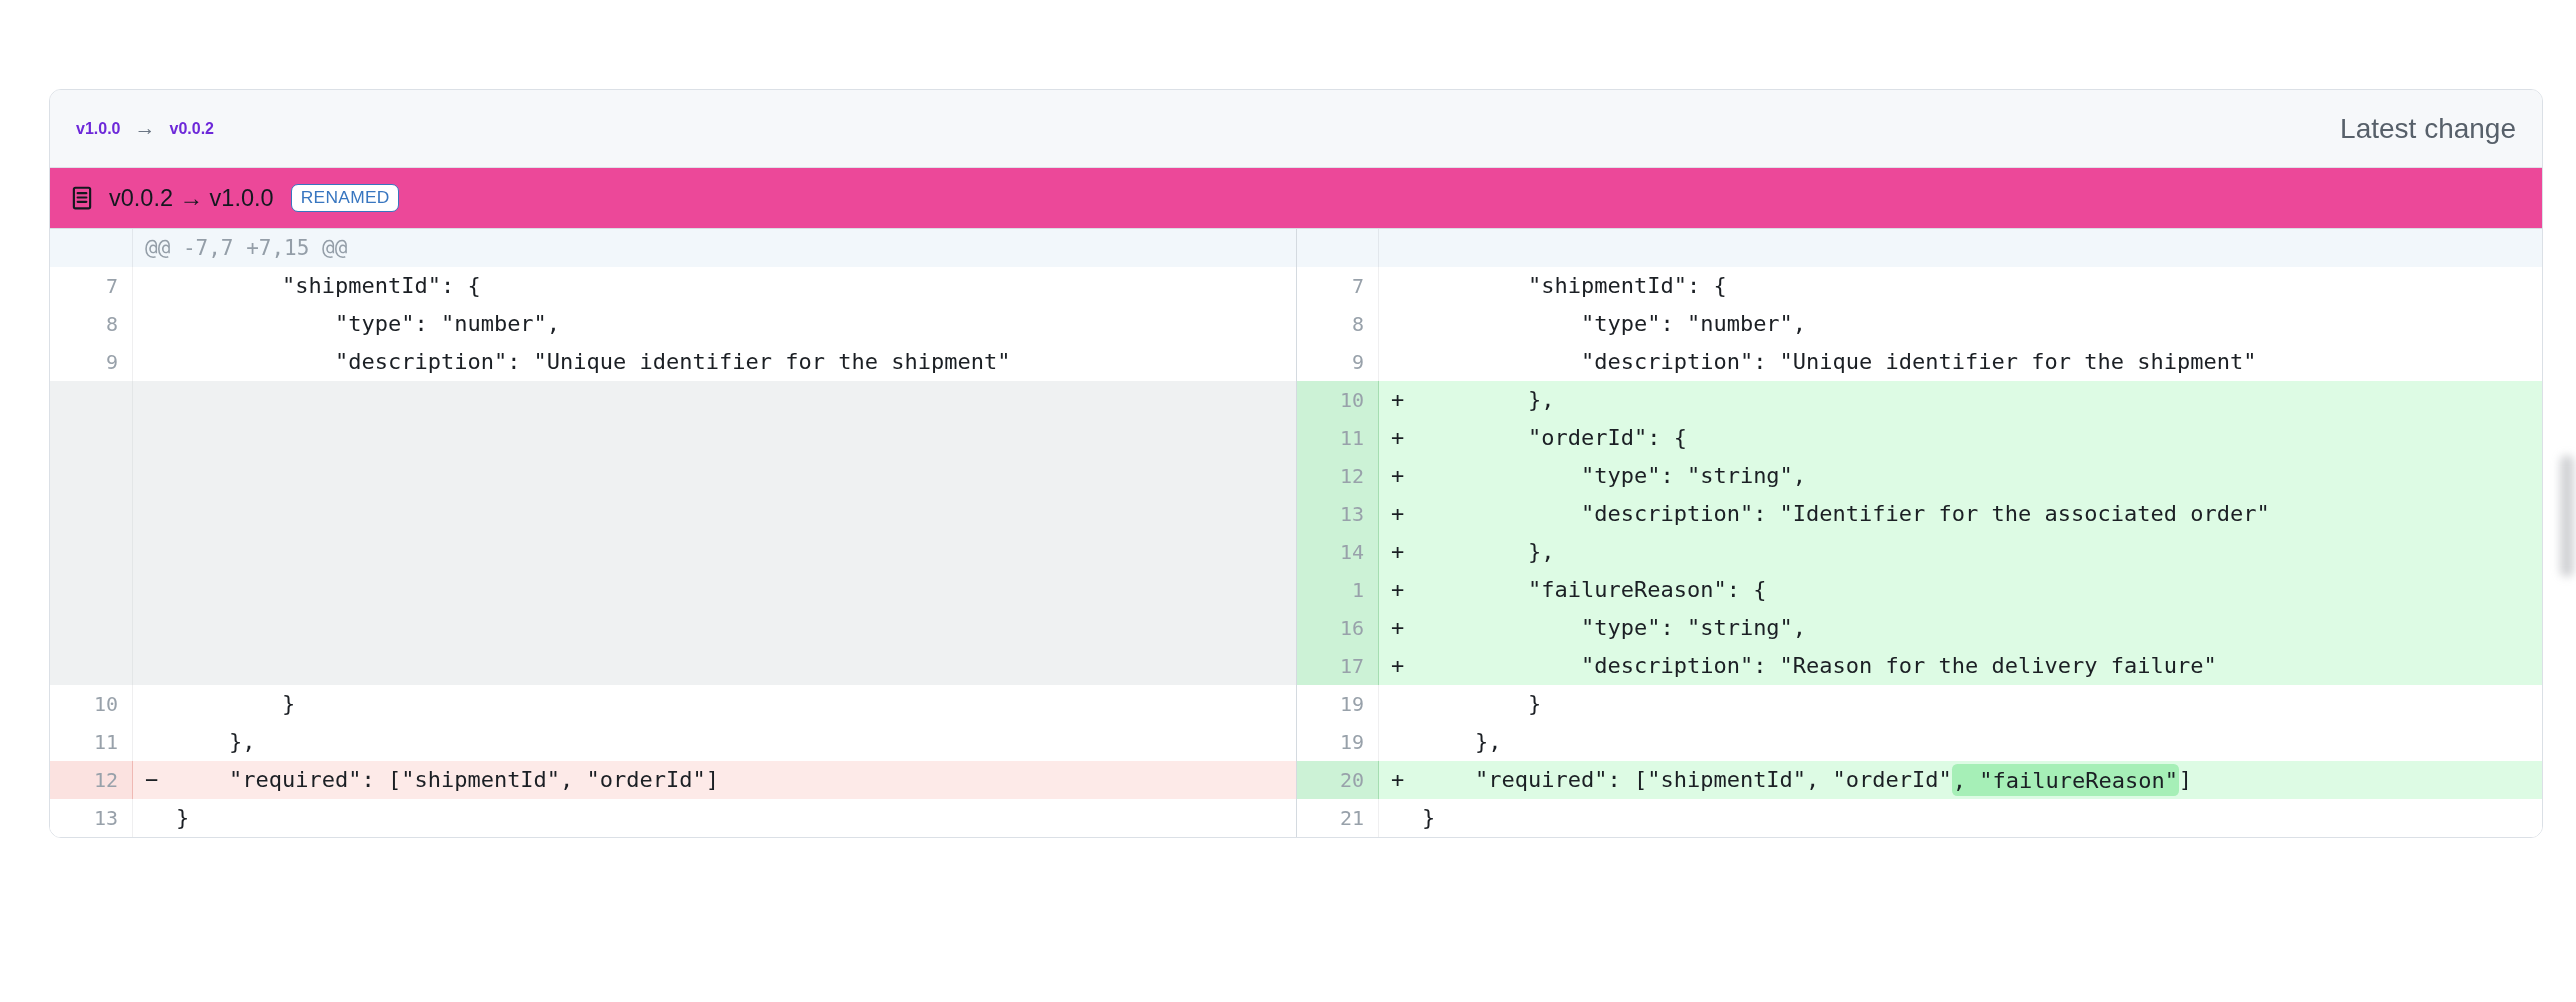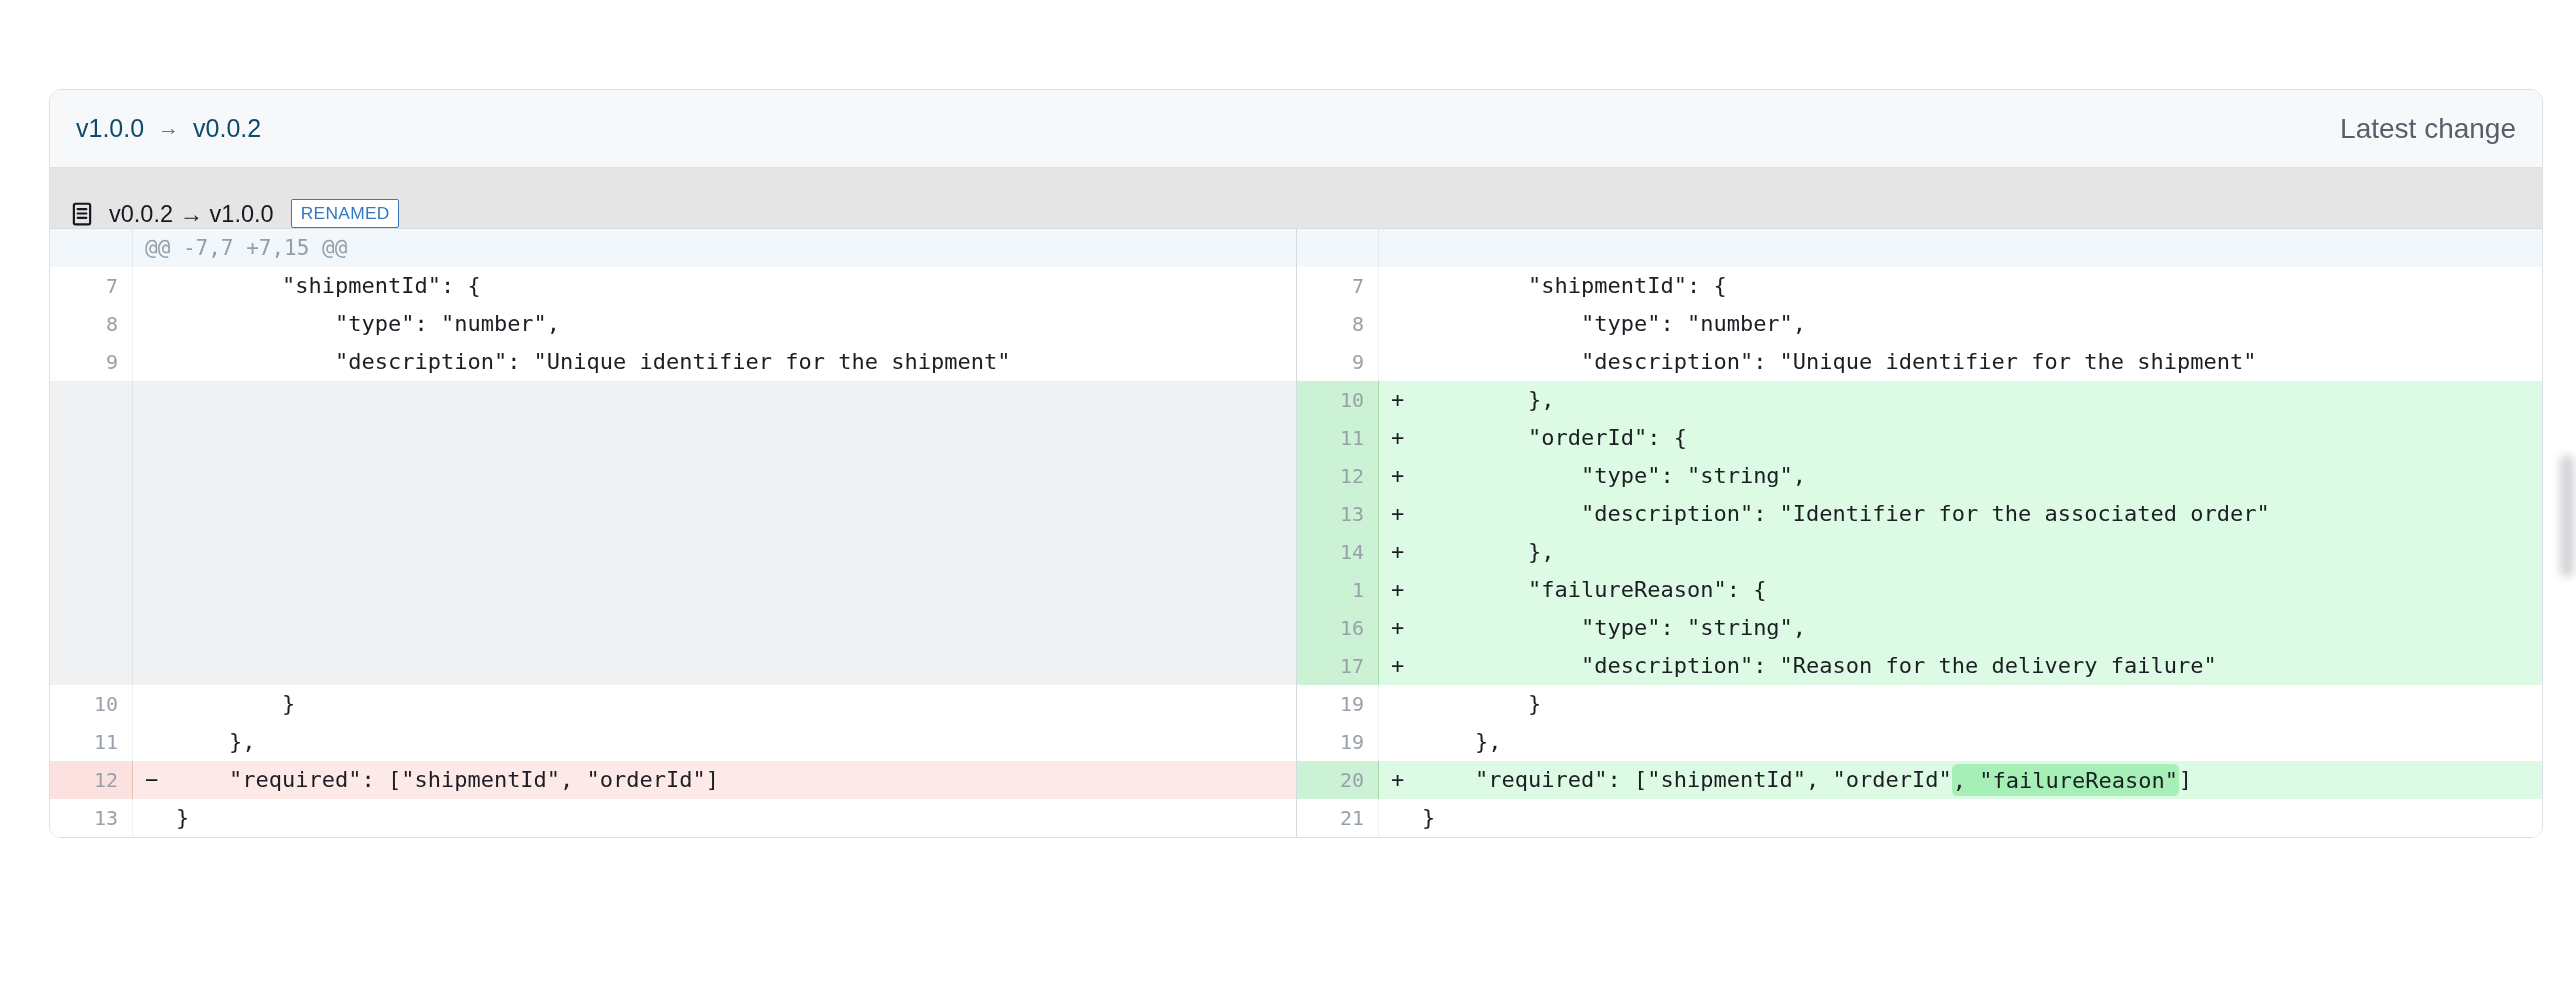--- a/index.html
+++ b/index.html
@@ -28,38 +28,38 @@
     background: #fff;
   }
   .card-header {
     height: 78px;
     background: #f6f8fa;
     border-bottom: 1.7px solid #dde2e8;
     display: flex; align-items: center; justify-content: space-between;
     padding: 0 26px;
   }
   .ver-pair { display: flex; align-items: center; }
-  .ver { font-size: 25px; font-weight: 400; color: #0c4a6e; }
+  .ver { font-size: 16px; font-weight: 700; color: #6d28d9; }
   .ver-arrow { font-size: 21px; color: #6b7684; margin: 0 14px; position: relative; top: -0.9px; }
   .latest { font-size: 28px; color: #57606a; }
 
   .file-header {
     height: 61px;
-    background: #e5e5e5;
+    background: #ec4899;
     border-bottom: 1.7px solid #d8dde3;
-    display: flex; align-items: flex-end;
+    display: flex; align-items: center;
     padding: 0 19px;
   }
   .file-icon { display: inline-flex; margin-right: 14px; }
   .file-title { font-size: 23.5px; color: #14181f; }
   .badge-renamed {
     margin-left: 17.4px;
     font-size: 17.4px; font-weight: 500; letter-spacing: 0.3px;
     color: #3876c0; border: 1.7px solid #3876c0; background: #fff;
-    border-radius: 2px;
+    border-radius: 7px;
     padding: 2.6px 8.7px 3.5px;
     line-height: 1.2;
   }
 
   .diff {
     display: grid;
     grid-template-columns: 83px minmax(0,1fr) 83px minmax(0,1fr);
     font-family: "DejaVu Sans Mono", "Liberation Mono", monospace;
     font-size: 22px;
     color: #1b1f24;

